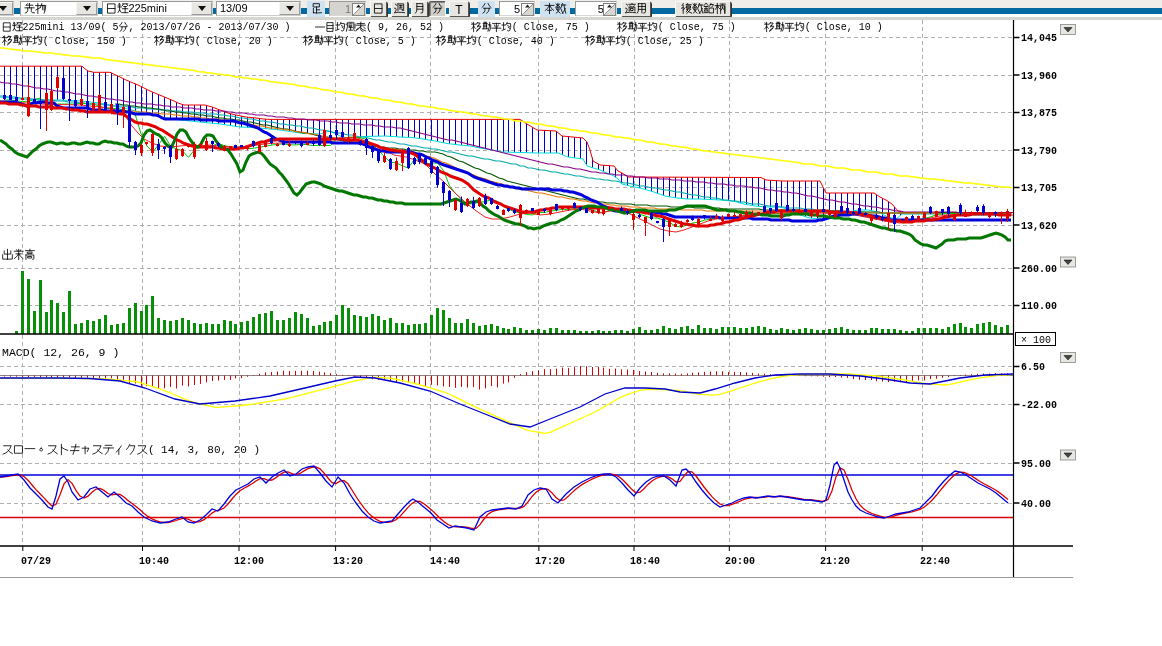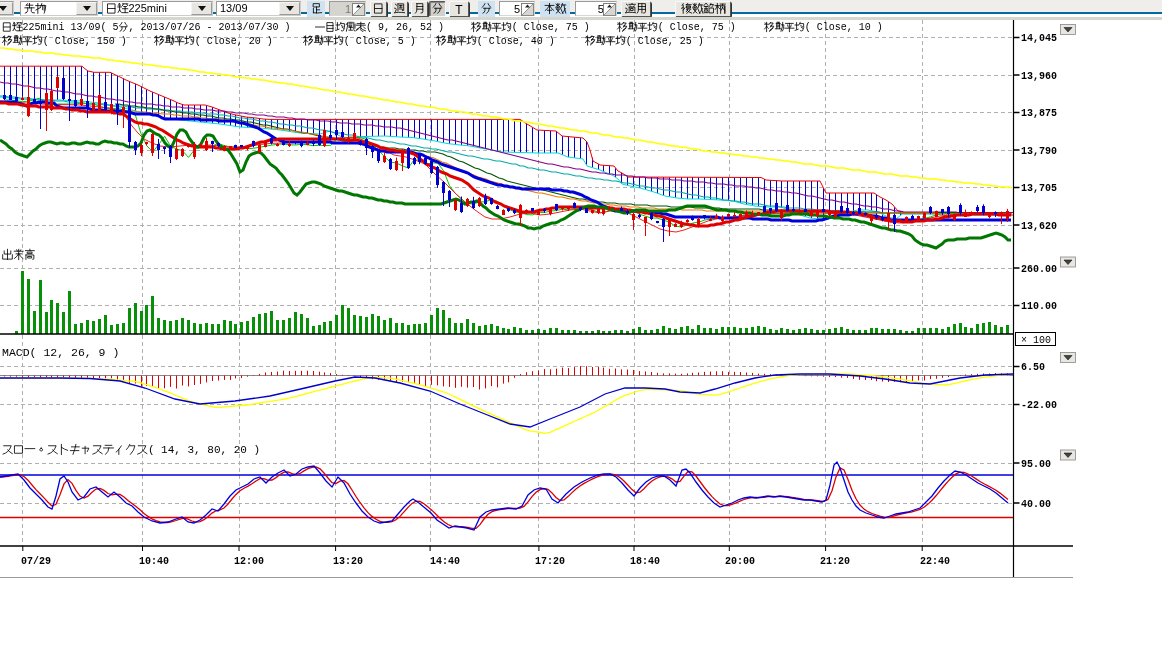--- a/index.html
+++ b/index.html
@@ -1,15 +1,15 @@
 <!DOCTYPE html>
 <html><head><meta charset="utf-8"><style>
 *{margin:0;padding:0;box-sizing:border-box}
 body{width:1162px;height:646px;position:relative;background:#fff;font-family:"Liberation Sans",sans-serif;overflow:hidden}
-#tb{position:absolute;left:0;top:0;width:1162px;height:14px;background:#f0eeea;border-bottom:2px solid #0369a1}
+#tb{position:absolute;left:0;top:0;width:1162px;height:14px;background:#f0eeea;border-bottom:6px solid #0369a1}
 #tb::after{content:"";position:absolute;left:0;top:16.5px;width:100%;height:3px;background:#d7d5cf}
 .cb{position:absolute;top:1px;height:15px;background:#fff;border:1px solid #999;border-bottom-color:#ccc;border-right-color:#ccc}
 .cbtn{position:absolute;right:0px;top:0px;width:21px;height:12.5px;background:#e8e6e1;border:1px solid #f4f4f4;border-right-color:#9a9a9a;border-bottom-color:#9a9a9a}
 .ar{position:absolute;left:6px;top:3px;width:0;height:0;border:4px solid transparent;border-top:5px solid #111}
 .bl{position:absolute;top:1px;height:15.5px;background:#cfe2f2}
 .sp{position:absolute;top:1px;height:15px;border:1px solid #9a9a9a;border-bottom-color:#d8d8d8;border-right-color:#d8d8d8}
 .spt{position:absolute;top:2.5px;height:12px;font:11px "Liberation Sans";text-align:right;color:#000}
 .btn{position:absolute;top:1px;height:16px;background:#e8e6e0;border:1px solid #f8f8f8;border-right-color:#555;border-bottom-color:#555;border-radius:2px;box-shadow:1px 1px 0 #333}
 .press{background:#d2d0ca;border:1px solid #555;border-right-color:#f8f8f8;border-bottom-color:#f8f8f8;box-shadow:inset 1px 1px 0 #888}
 .btxt{position:absolute;top:3px;font:12px "Liberation Sans";text-align:center}

